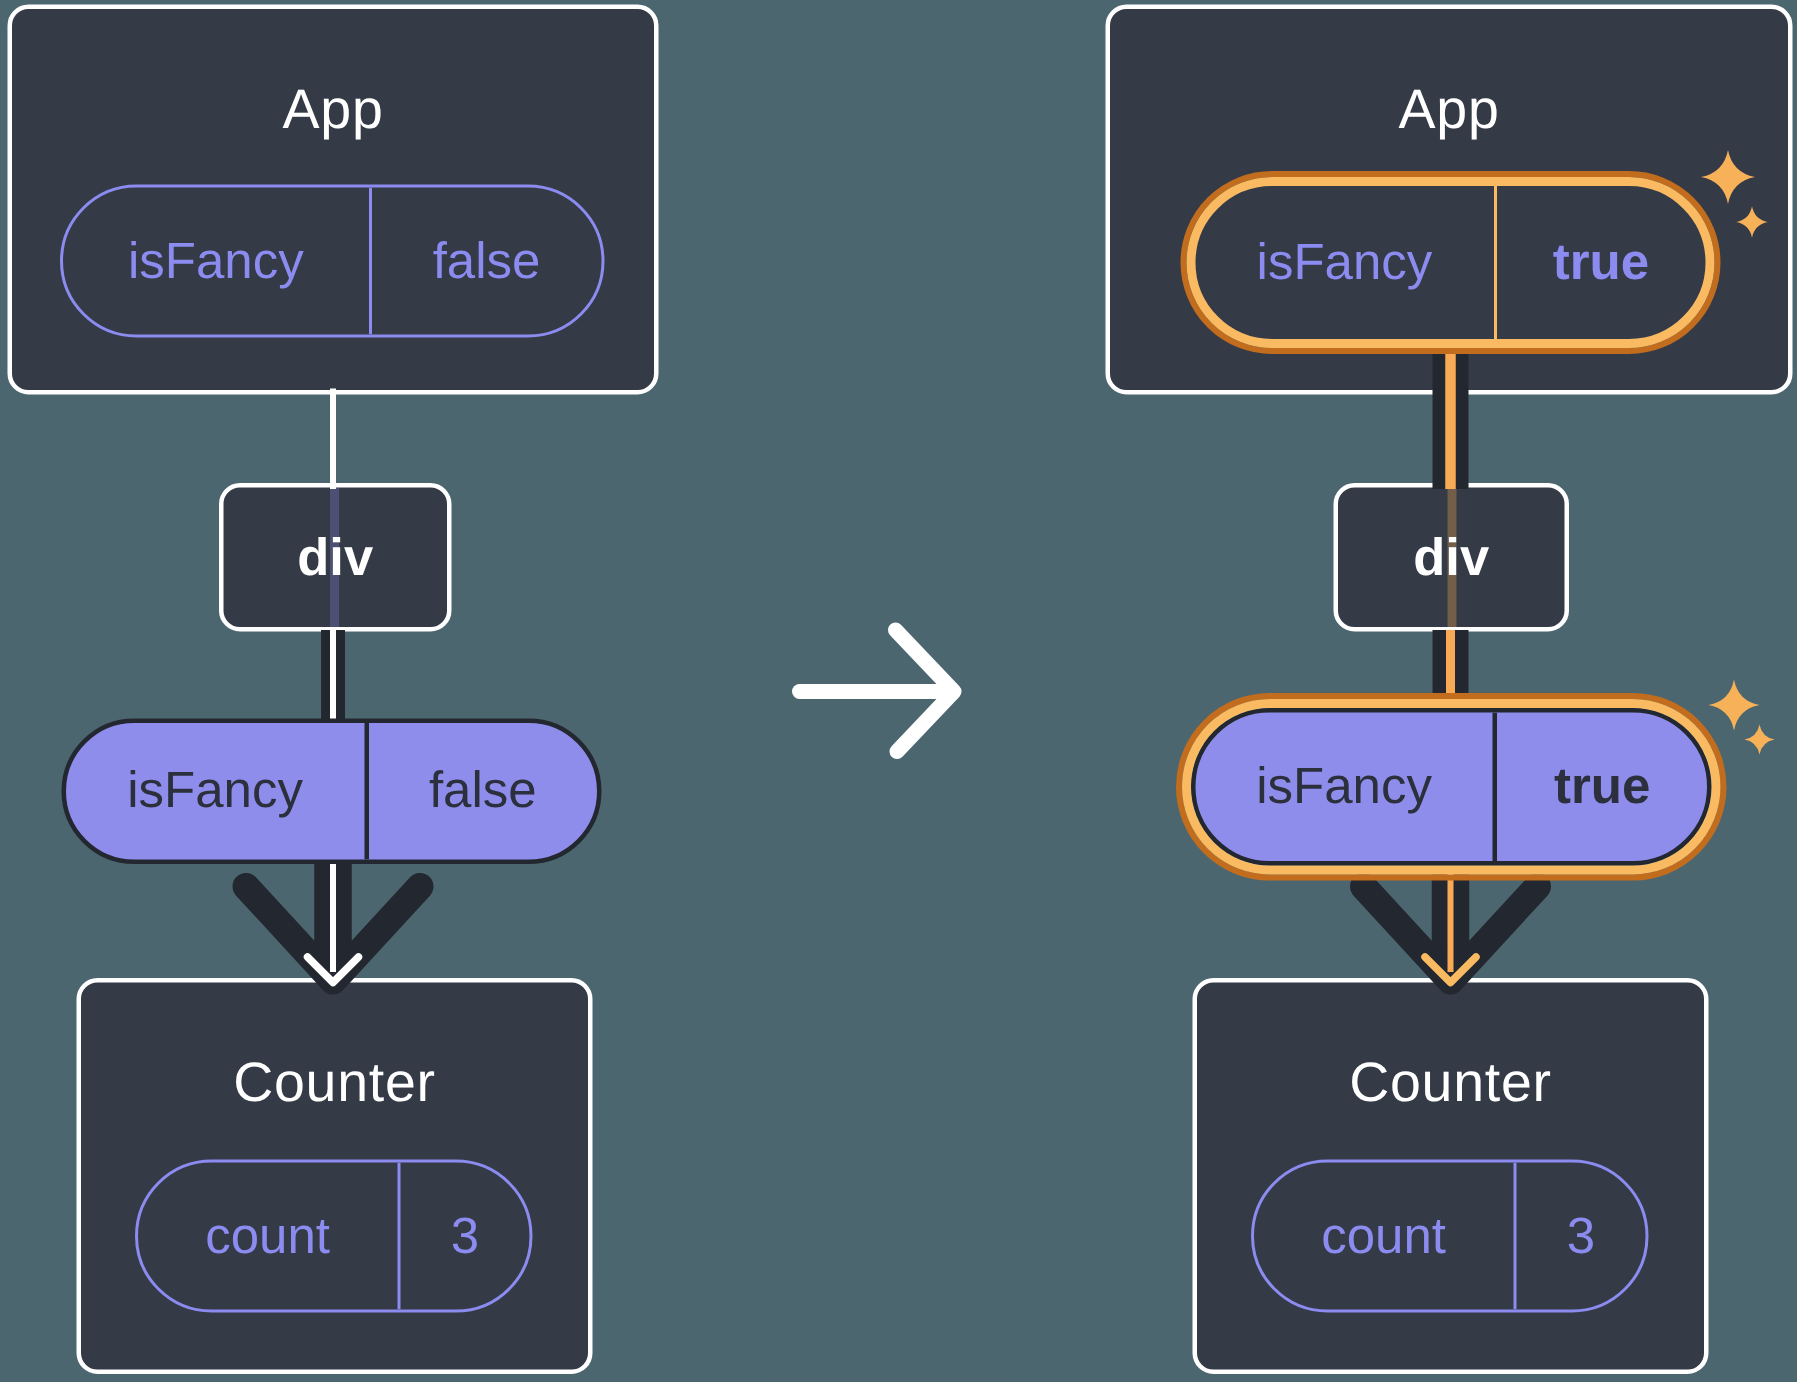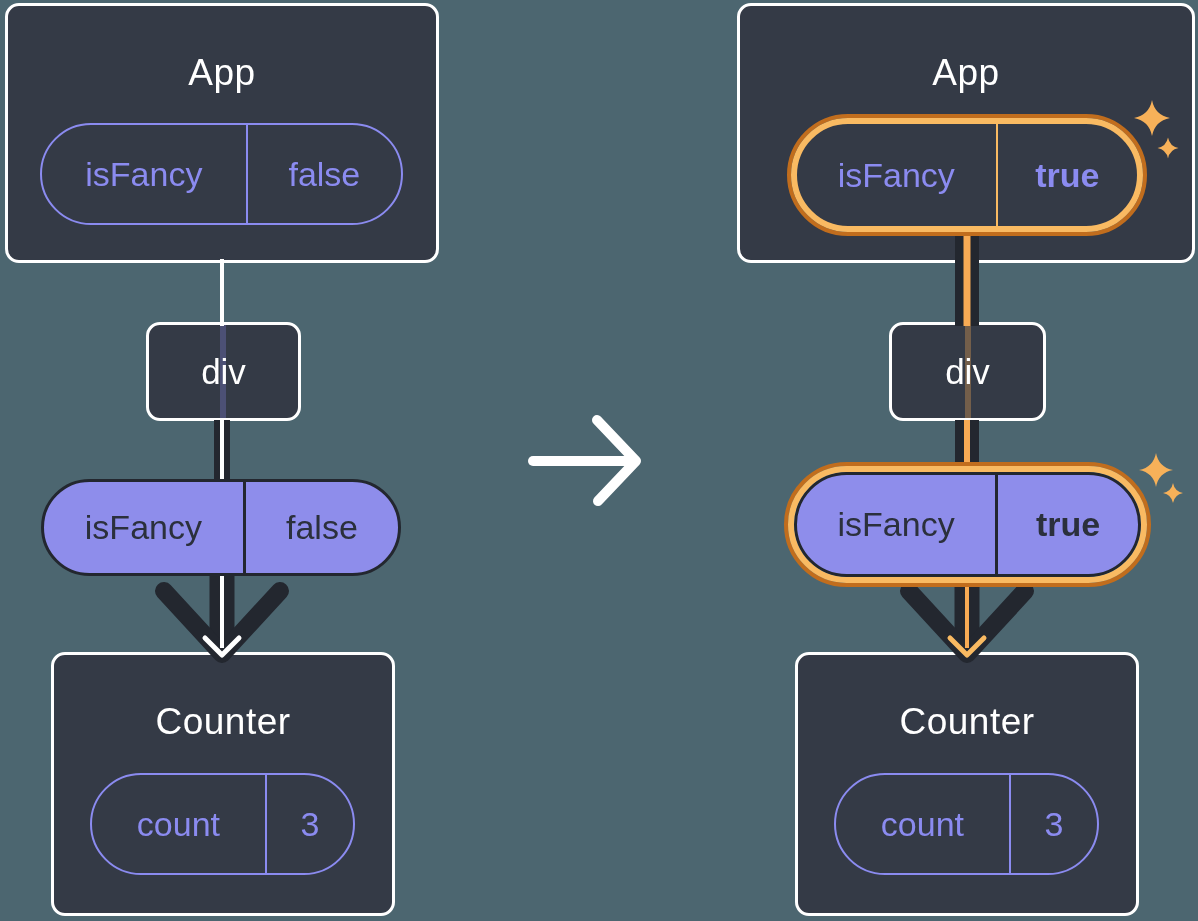--- a/index.html
+++ b/index.html
@@ -33,21 +33,21 @@
     letter-spacing: 0.5px;
   }
   .div-node {
     display: flex;
     align-items: center;
     justify-content: center;
     overflow: hidden;
   }
   .div-label {
     font-size: 35px;
-    font-weight: 400;
+    font-weight: 700;
     color: #FFFFFF;
     position: relative;
     z-index: 1;
   }
   .ghost-stripe {
     position: absolute;
     top: 0; bottom: 0;
     width: 6px;
   }
   

